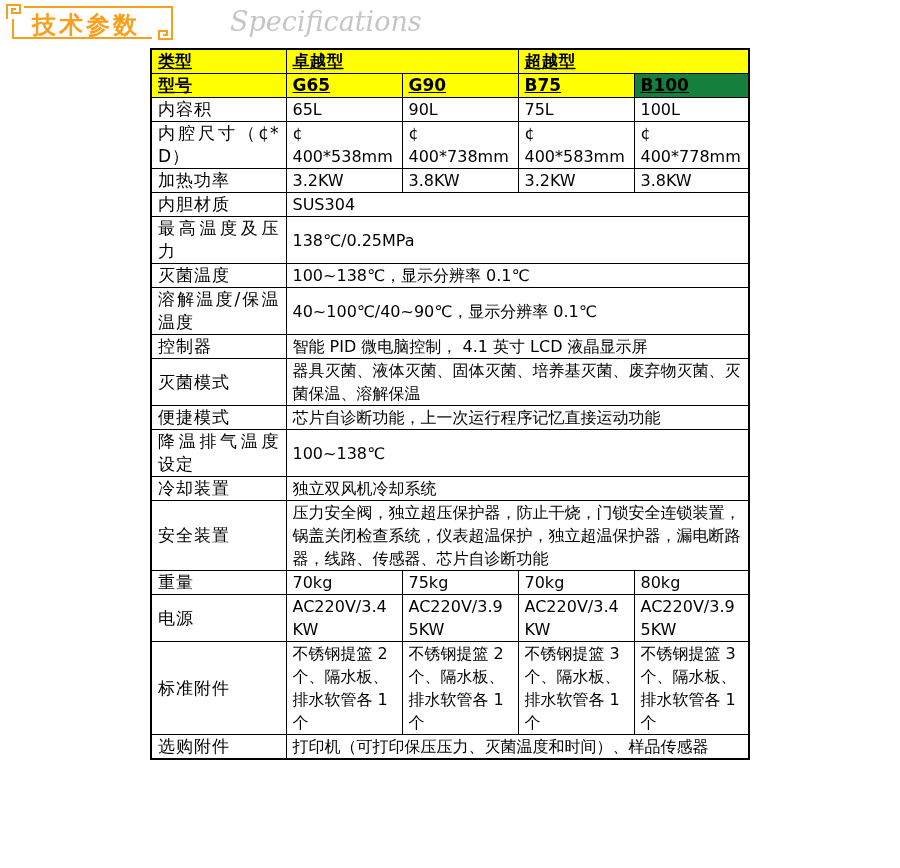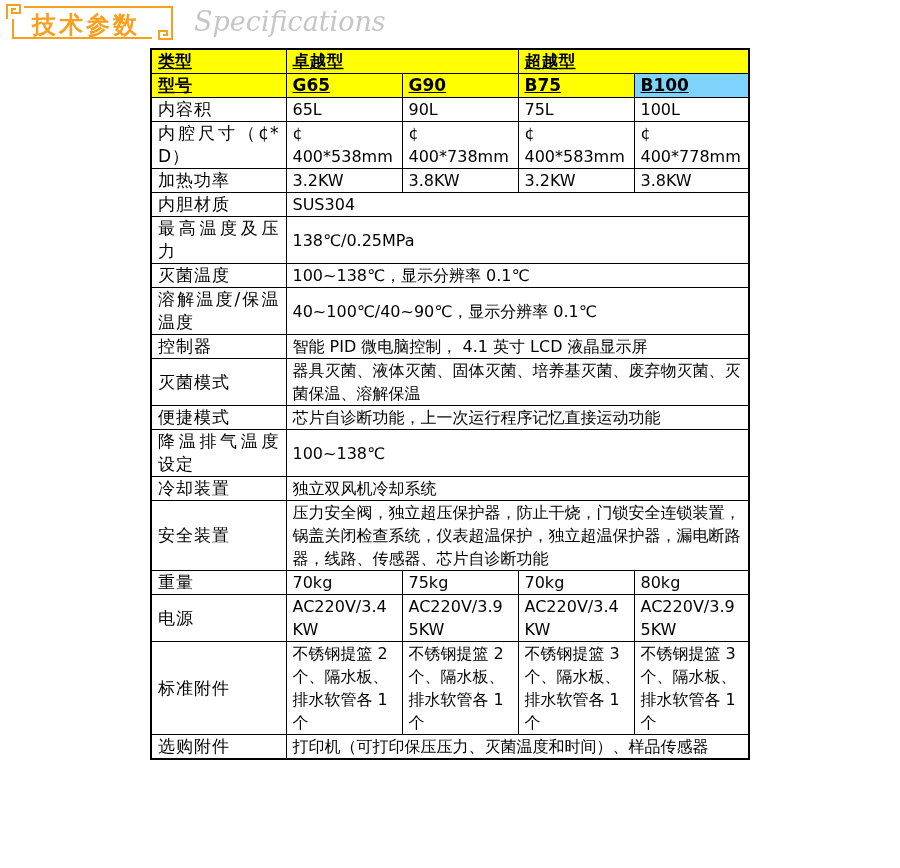--- a/index.html
+++ b/index.html
@@ -8,21 +8,21 @@
     width: 900px; height: 868px;
     position: relative;
     overflow: hidden;
     font-family: "DejaVu Sans", "Liberation Sans", sans-serif;
     color: #000;
   }
 
   
   .hdr {
     position: absolute; left: 4px; top: 2px;
-    display: flex; align-items: center;
+    display: flex; align-items: center; gap: 36px;
   }
   .badge {
     position: relative;
     width: 174px; height: 40px;
     flex: 0 0 auto;
   }
   .badge svg { position: absolute; left: 0; top: 0; }
   .badge .t {
     position: absolute; left: 28px; top: 7px;
     font-size: 24px; font-weight: bold;
@@ -108,21 +108,21 @@
     <tr>
       <th style="background: rgb(255, 255, 0);">类型</th>
       <th colspan="2" style="background: rgb(255, 255, 0);">卓越型</th>
       <th colspan="2" style="background: rgb(255, 255, 0);">超越型</th>
     </tr>
     <tr>
       <th style="background: rgb(255, 255, 0);">型号</th>
       <th style="background: rgb(255, 255, 0);">G65</th>
       <th style="background: rgb(255, 255, 0);">G90</th>
       <th style="background: rgb(255, 255, 0);">B75</th>
-      <th style="background: #7dd3fc;">B100</th>
+      <th style="background: #15803d;">B100</th>
     </tr>
   </thead>
   <tbody id="spec-body">
       <tr>
         <td class="lbl">内容积</td>
         <td class="val">65L</td>
         <td class="val">90L</td>
         <td class="val">75L</td>
         <td class="val">100L</td>
       </tr>

